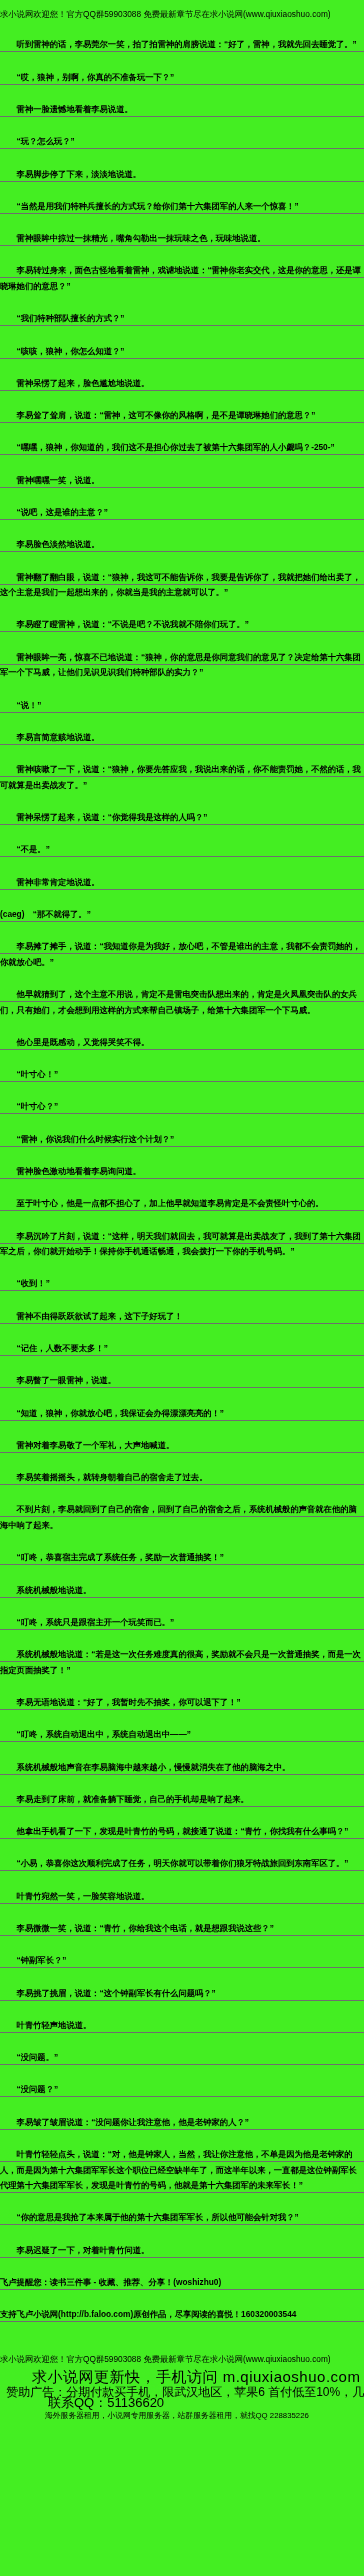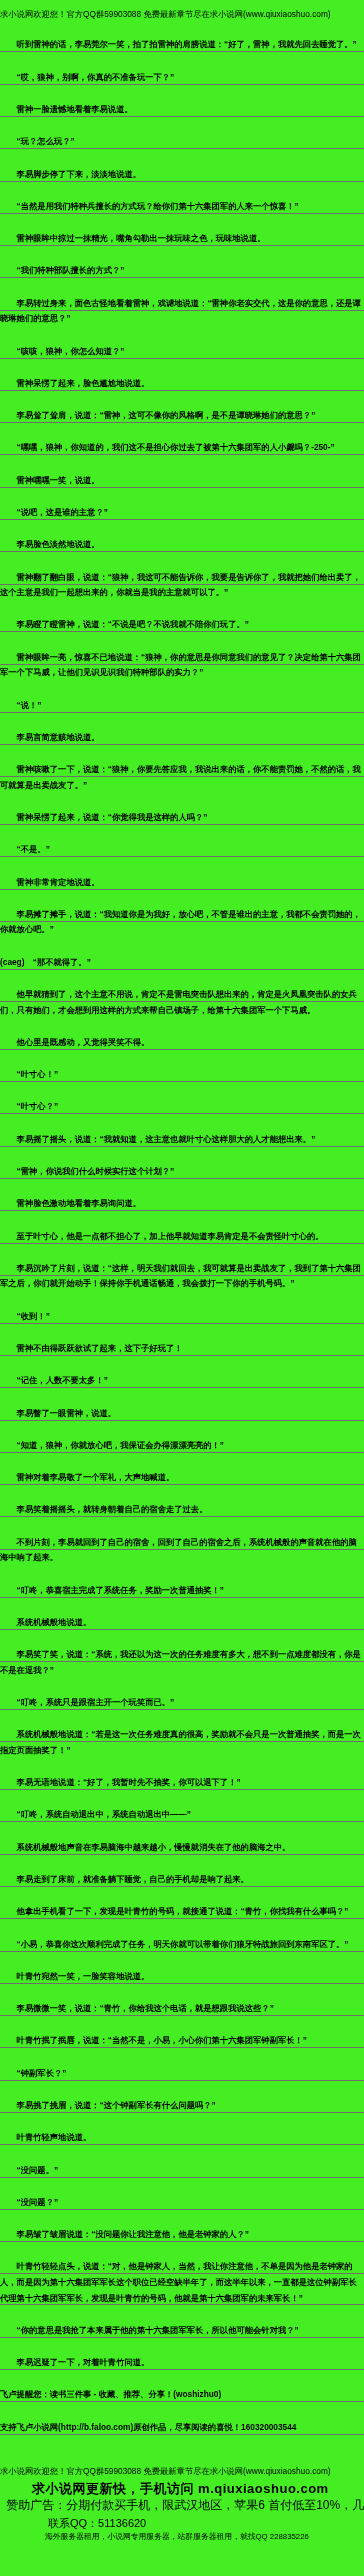--- a/index.html
+++ b/index.html
@@ -23,92 +23,89 @@
       to bottom,
       transparent 0px, transparent 14px,
       var(--rule) 14px, var(--rule) 14.6px,
       transparent 14.6px, transparent 15.6px);
     word-break:break-all;
   }
   .para.no-indent{ text-indent:0; }
   .site-footer{ margin-top:29px; }
   .f-notice{ font-size:8.3px; line-height:14.6px; margin:0 0 2.1px 0; white-space:nowrap; }
   .f-big{
-    font-size:13px; font-weight:bold; line-height:16.7px; margin:1px 0 1px 32px;
+    font-size:15px; font-weight:normal; line-height:16.7px; margin:1px 0 1px 32px;
     letter-spacing:0.5px; white-space:nowrap;
   }
   .f-ad{ font-size:12px; line-height:10.4px; margin:2.1px 0 0 6.2px; white-space:nowrap; }
-  .f-ad-contact{ font-size:11px; line-height:10.4px; margin:8px 0 0 48px; white-space:nowrap; }
+  .f-ad-contact{ font-size:13px; line-height:10.4px; margin:0 0 0 48px; white-space:nowrap; }
   .f-server{ font-size:7.8px; line-height:10.4px; margin:3.1px 0 4.2px 45px; white-space:nowrap; }
 </style>
 </head>
 <body>
 
 <div class="page">
   <div class="site-header">求小说网欢迎您！官方QQ群59903088 免费最新章节尽在求小说网(www.qiuxiaoshuo.com)</div>
 
   <div class="novel-body" id="novel-body">
       <p class="para">听到雷神的话，李易莞尔一笑，拍了拍雷神的肩膀说道：“好了，雷神，我就先回去睡觉了。”</p>
       <p class="para">“哎，狼神，别啊，你真的不准备玩一下？”</p>
       <p class="para">雷神一脸遗憾地看着李易说道。</p>
       <p class="para">“玩？怎么玩？”</p>
       <p class="para">李易脚步停了下来，淡淡地说道。</p>
       <p class="para">“当然是用我们特种兵擅长的方式玩？给你们第十六集团军的人来一个惊喜！”</p>
       <p class="para">雷神眼眸中掠过一抹精光，嘴角勾勒出一抹玩味之色，玩味地说道。</p>
+      <p class="para">李易转过身来，面色古怪地看着雷神，戏谑地说道：“雷神你老实交代，这是你的意思，还是谭晓琳她们的意思？”</p>
       <p class="para">“我们特种部队擅长的方式？”</p>
-      <p class="para">李易转过身来，面色古怪地看着雷神，戏谑地说道：“雷神你老实交代，这是你的意思，还是谭晓琳她们的意思？”</p>
       <p class="para">“咳咳，狼神，你怎么知道？”</p>
       <p class="para">雷神呆愣了起来，脸色尴尬地说道。</p>
       <p class="para">李易耸了耸肩，说道：“雷神，这可不像你的风格啊，是不是谭晓琳她们的意思？”</p>
       <p class="para">“嘿嘿，狼神，你知道的，我们这不是担心你过去了被第十六集团军的人小觑吗？-250-”</p>
       <p class="para">雷神嘿嘿一笑，说道。</p>
       <p class="para">“说吧，这是谁的主意？”</p>
       <p class="para">李易脸色淡然地说道。</p>
       <p class="para">雷神翻了翻白眼，说道：“狼神，我这可不能告诉你，我要是告诉你了，我就把她们给出卖了，这个主意是我们一起想出来的，你就当是我的主意就可以了。”</p>
       <p class="para">李易瞪了瞪雷神，说道：“不说是吧？不说我就不陪你们玩了。”</p>
       <p class="para">雷神眼眸一亮，惊喜不已地说道：“狼神，你的意思是你同意我们的意见了？决定给第十六集团军一个下马威，让他们见识见识我们特种部队的实力？”</p>
       <p class="para">“说！”</p>
       <p class="para">李易言简意赅地说道。</p>
       <p class="para">雷神咳嗽了一下，说道：“狼神，你要先答应我，我说出来的话，你不能责罚她，不然的话，我可就算是出卖战友了。”</p>
       <p class="para">雷神呆愣了起来，说道：“你觉得我是这样的人吗？”</p>
       <p class="para">“不是。”</p>
       <p class="para">雷神非常肯定地说道。</p>
+      <p class="para no-indent">(caeg)　“那不就得了。”</p>
       <p class="para">李易摊了摊手，说道：“我知道你是为我好，放心吧，不管是谁出的主意，我都不会责罚她的，你就放心吧。”</p>
-      <p class="para no-indent">(caeg)　“那不就得了。”</p>
       <p class="para">他早就猜到了，这个主意不用说，肯定不是雷电突击队想出来的，肯定是火凤凰突击队的女兵们，只有她们，才会想到用这样的方式来帮自己镇场子，给第十六集团军一个下马威。</p>
       <p class="para">他心里是既感动，又觉得哭笑不得。</p>
       <p class="para">“叶寸心！”</p>
       <p class="para">“叶寸心？”</p>
-      <p class="para">李易摇了摇头，说道：“我就知道，这主意也就叶寸心这样胆大的人才能想出来。”</p>
       <p class="para">“雷神，你说我们什么时候实行这个计划？”</p>
       <p class="para">雷神脸色激动地看着李易询问道。</p>
       <p class="para">至于叶寸心，他是一点都不担心了，加上他早就知道李易肯定是不会责怪叶寸心的。</p>
       <p class="para">李易沉吟了片刻，说道：“这样，明天我们就回去，我可就算是出卖战友了，我到了第十六集团军之后，你们就开始动手！保持你手机通话畅通，我会拨打一下你的手机号码。”</p>
       <p class="para">“收到！”</p>
       <p class="para">雷神不由得跃跃欲试了起来，这下子好玩了！</p>
       <p class="para">“记住，人数不要太多！”</p>
       <p class="para">李易瞥了一眼雷神，说道。</p>
       <p class="para">“知道，狼神，你就放心吧，我保证会办得漂漂亮亮的！”</p>
       <p class="para">雷神对着李易敬了一个军礼，大声地喊道。</p>
       <p class="para">李易笑着摇摇头，就转身朝着自己的宿舍走了过去。</p>
       <p class="para">不到片刻，李易就回到了自己的宿舍，回到了自己的宿舍之后，系统机械般的声音就在他的脑海中响了起来。</p>
       <p class="para">“叮咚，恭喜宿主完成了系统任务，奖励一次普通抽奖！”</p>
       <p class="para">系统机械般地说道。</p>
-      <p class="para">李易笑了笑，说道：“系统，我还以为这一次的任务难度有多大，想不到一点难度都没有，你是不是在逗我？”</p>
       <p class="para">“叮咚，系统只是跟宿主开一个玩笑而已。”</p>
       <p class="para">系统机械般地说道：“若是这一次任务难度真的很高，奖励就不会只是一次普通抽奖，而是一次指定页面抽奖了！”</p>
       <p class="para">李易无语地说道：“好了，我暂时先不抽奖，你可以退下了！”</p>
       <p class="para">“叮咚，系统自动退出中，系统自动退出中——”</p>
       <p class="para">系统机械般地声音在李易脑海中越来越小，慢慢就消失在了他的脑海之中。</p>
       <p class="para">李易走到了床前，就准备躺下睡觉，自己的手机却是响了起来。</p>
       <p class="para">他拿出手机看了一下，发现是叶青竹的号码，就接通了说道：“青竹，你找我有什么事吗？”</p>
       <p class="para">“小易，恭喜你这次顺利完成了任务，明天你就可以带着你们狼牙特战旅回到东南军区了。”</p>
       <p class="para">叶青竹宛然一笑，一脸笑容地说道。</p>
       <p class="para">李易微微一笑，说道：“青竹，你给我这个电话，就是想跟我说这些？”</p>
-      <p class="para">叶青竹抿了抿唇，说道：“当然不是，小易，小心你们第十六集团军钟副军长！”</p>
       <p class="para">“钟副军长？”</p>
       <p class="para">李易挑了挑眉，说道：“这个钟副军长有什么问题吗？”</p>
       <p class="para">叶青竹轻声地说道。</p>
       <p class="para">“没问题。”</p>
       <p class="para">“没问题？”</p>
       <p class="para">李易皱了皱眉说道：“没问题你让我注意他，他是老钟家的人？”</p>
       <p class="para">叶青竹轻轻点头，说道：“对，他是钟家人，当然，我让你注意他，不单是因为他是老钟家的人，而是因为第十六集团军军长这个职位已经空缺半年了，而这半年以来，一直都是这位钟副军长代理第十六集团军军长，发现是叶青竹的号码，他就是第十六集团军的未来军长！”</p>
       <p class="para">“你的意思是我抢了本来属于他的第十六集团军军长，所以他可能会针对我？”</p>
       <p class="para">李易迟疑了一下，对着叶青竹问道。</p>
       <p class="para no-indent">飞卢提醒您：读书三件事 - 收藏、推荐、分享！(woshizhu0)</p>

